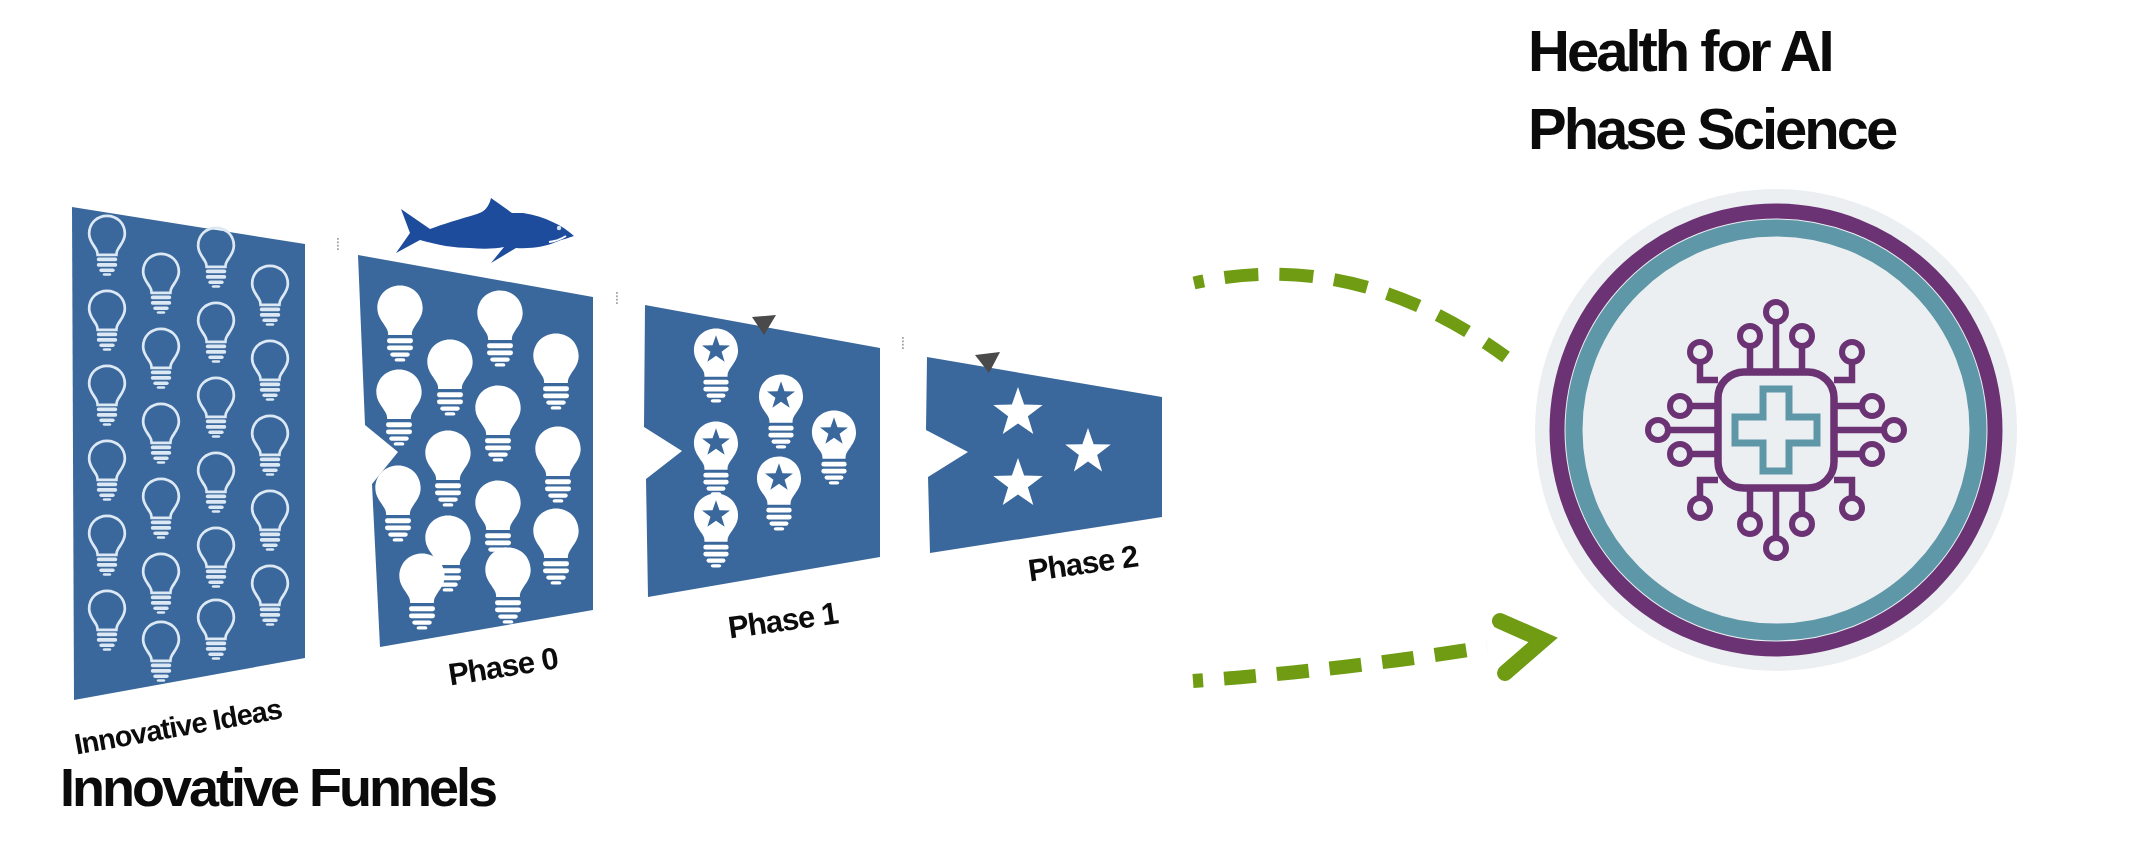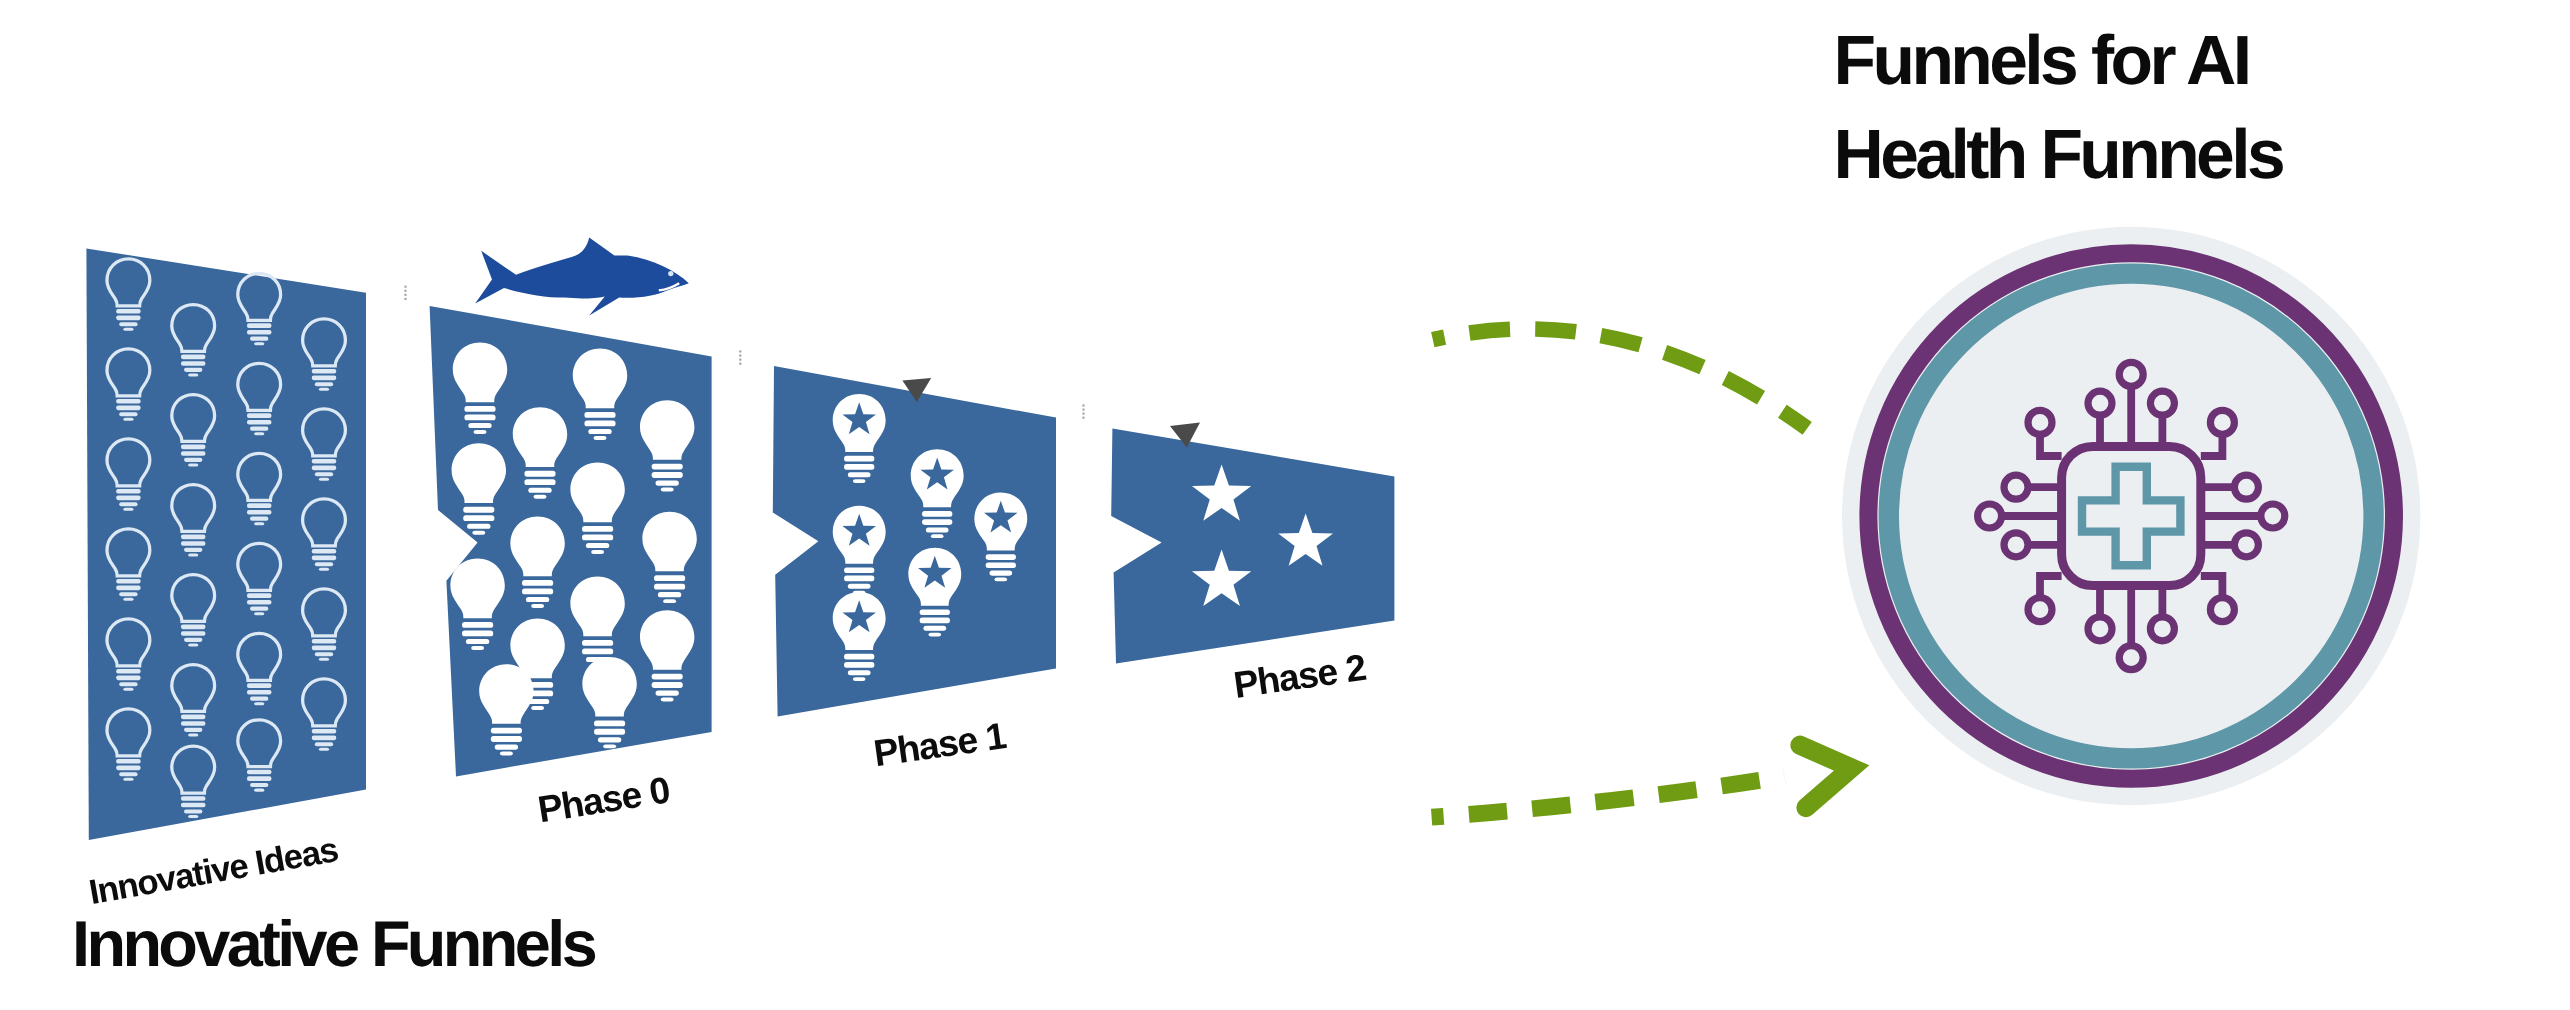--- a/index.html
+++ b/index.html
@@ -421,22 +421,22 @@
           <circle cx="1894" cy="430" r="10" fill="#eceff1" stroke="#6b3374" stroke-width="6"></circle>
           <polyline points="1834,454 1862,454" fill="none" stroke="#6b3374" stroke-width="6.5"></polyline>
           <circle cx="1872" cy="454" r="10" fill="#eceff1" stroke="#6b3374" stroke-width="6"></circle>
           <rect x="1718" y="372" width="116" height="116" rx="26" fill="#eceff1" stroke="#6b3374" stroke-width="7.5"></rect>
           <path d="M1763,389 h26 v28 h28 v26 h-28 v28 h-26 v-28 h-28 v-26 h28 Z" fill="none" stroke="#5e97a8" stroke-width="7"></path>
         </g>
       </g>
     </svg>
 
   <div class="net-title">
-    <div>Funnels for AI</div>
-    <div>Health Funnels</div>
+    <div>Health for AI</div>
+    <div>Phase Science</div>
   </div>
 
   <div class="lbl" style="left:178px;top:727px;--r:-10deg;font-size:29px;">Innovative Ideas</div>
   <div class="lbl" style="left:503px;top:667px;--r:-9deg;font-size:31px;">Phase 0</div>
   <div class="lbl" style="left:783px;top:621px;--r:-8deg;font-size:31px;">Phase 1</div>
   <div class="lbl" style="left:1083px;top:564px;--r:-8deg;font-size:31px;">Phase 2</div>
 
   <div class="title-main">Innovative Funnels</div>
 </div>
 

